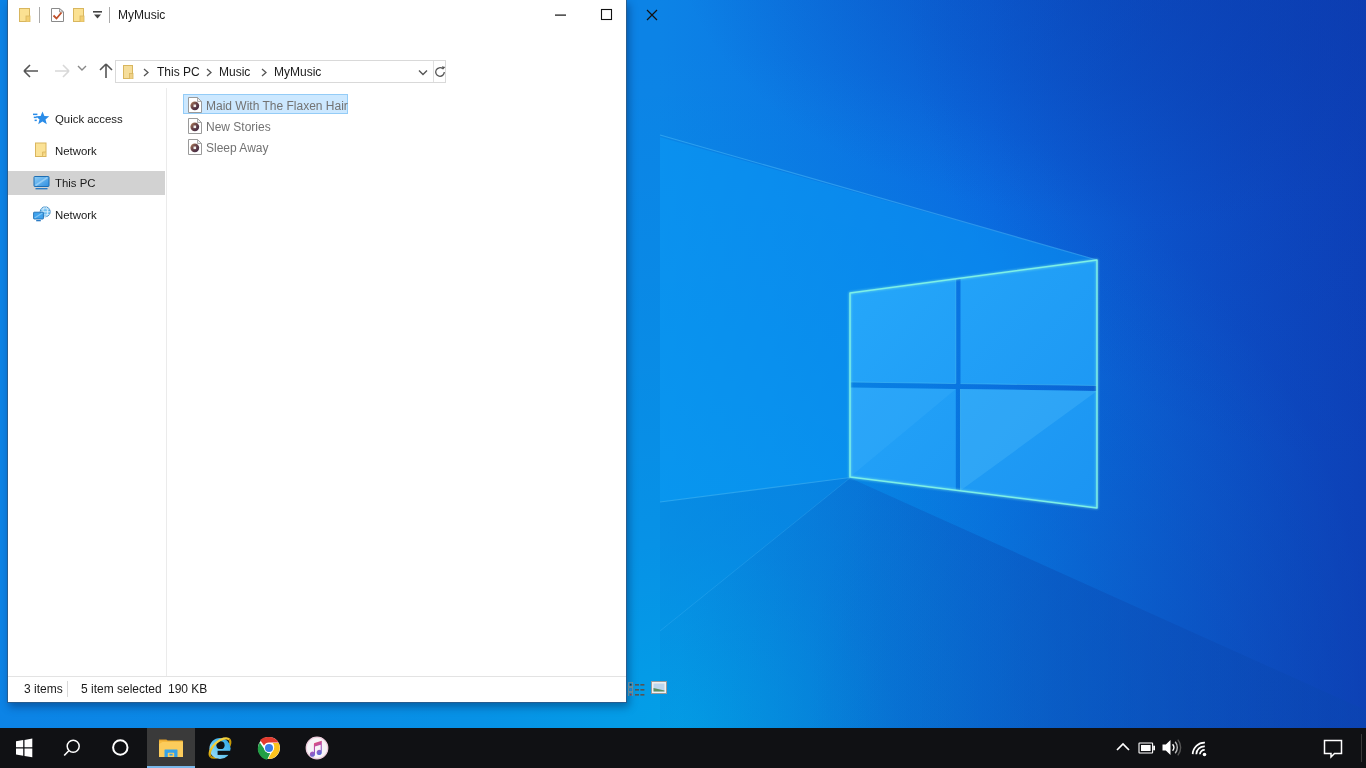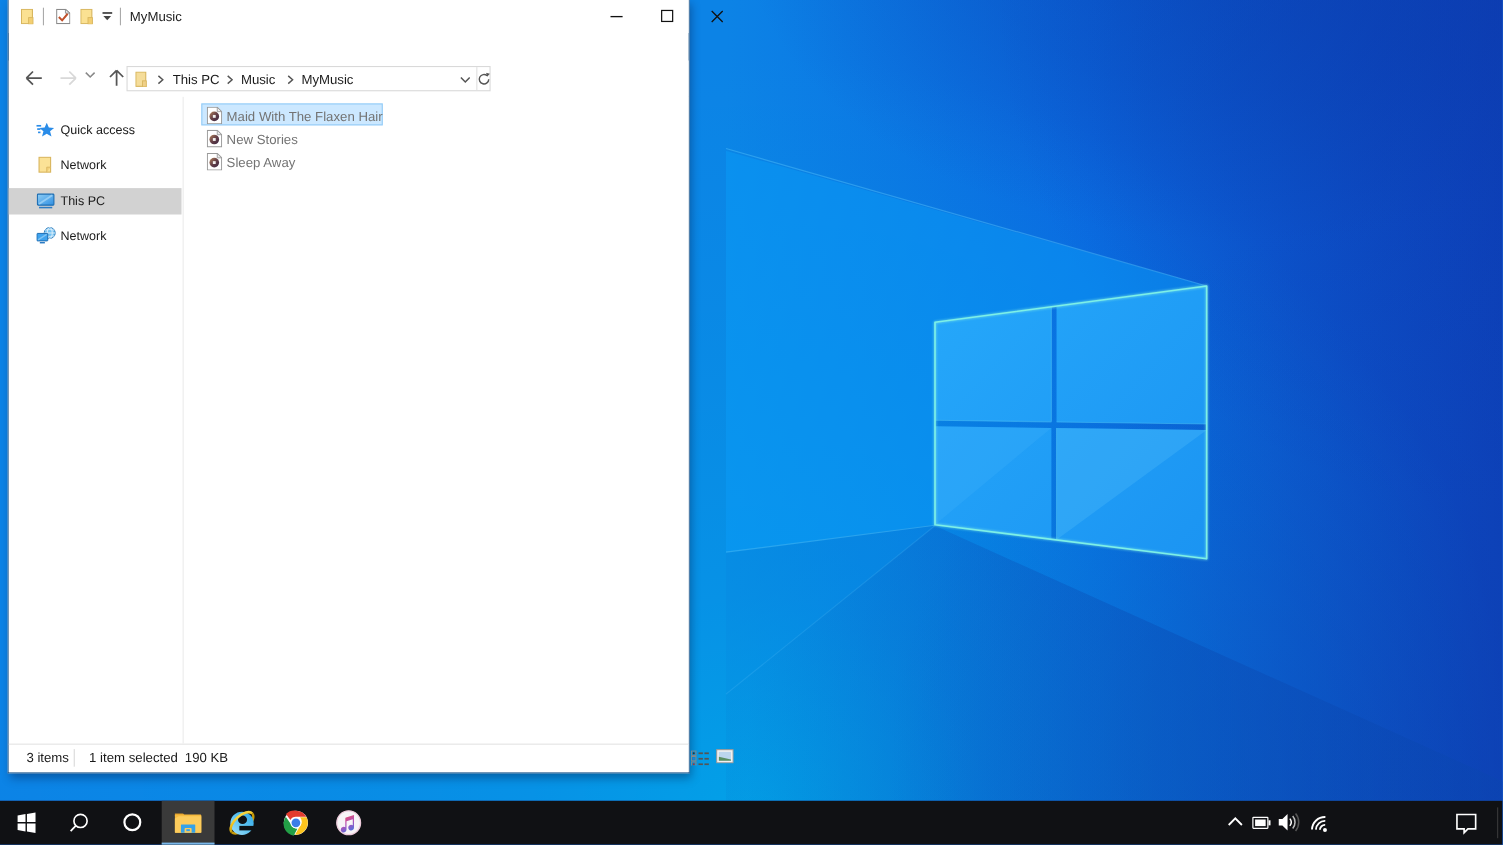--- a/index.html
+++ b/index.html
@@ -290,21 +290,21 @@
           <rect x="5.5" y="7.5" width="2.6" height="2.6" fill="#f2f0ee"></rect>
         </svg>
         <span class="fname">Sleep Away</span>
       </div>
     </div>
   </div>
 
   <div id="status">
     <span style="position:absolute;left:16px;top:5px">3 items</span>
     <div style="position:absolute;left:59px;top:4px;width:1px;height:16px;background:#d9d9d9"></div>
-    <span style="position:absolute;left:73px;top:5px">1 item selected</span>
+    <span style="position:absolute;left:73px;top:5px">5 item selected</span>
     <span style="position:absolute;left:160px;top:5px">190 KB</span>
     <svg style="position:absolute;left:620px;top:5px" width="17" height="14" viewBox="0 0 17 14">
       <rect x="0.7" y="0.7" width="4" height="4" fill="none" stroke="#888" stroke-width="0.9"></rect>
       <rect x="0.7" y="5.7" width="4" height="4" fill="none" stroke="#888" stroke-width="0.9"></rect>
       <rect x="0.7" y="10.7" width="4" height="4" fill="none" stroke="#888" stroke-width="0.9"></rect>
       <circle cx="2.7" cy="2.7" r="0.9" fill="#333"></circle>
         <circle cx="2.7" cy="7.7" r="0.9" fill="#3a78c2"></circle>
         <circle cx="2.7" cy="12.7" r="0.9" fill="#a33"></circle>
       <g fill="#555">
           <rect x="7" y="2" width="4" height="1.6"></rect>

